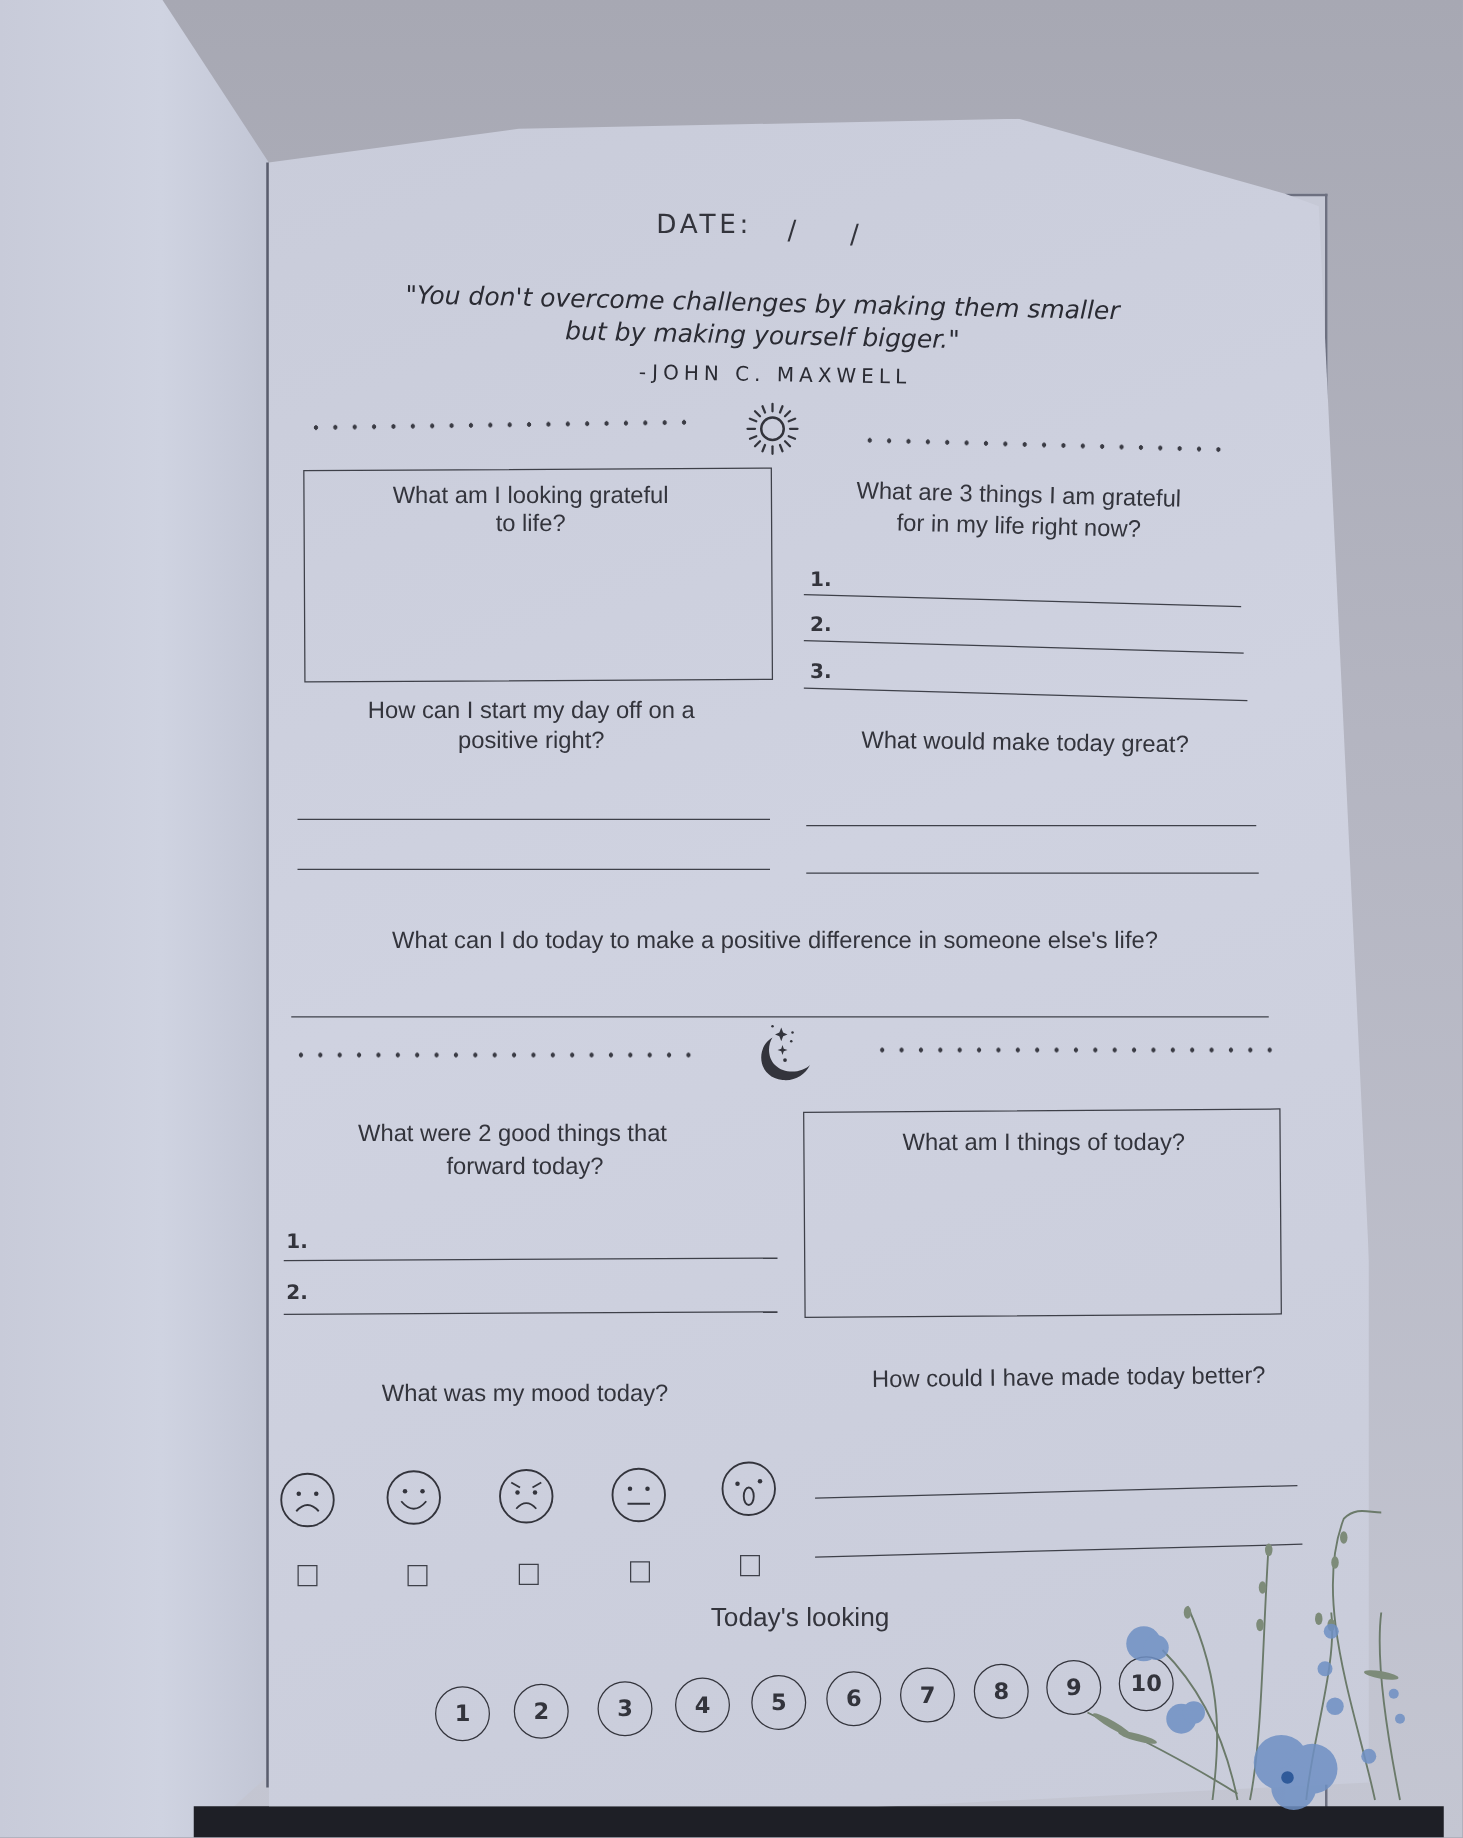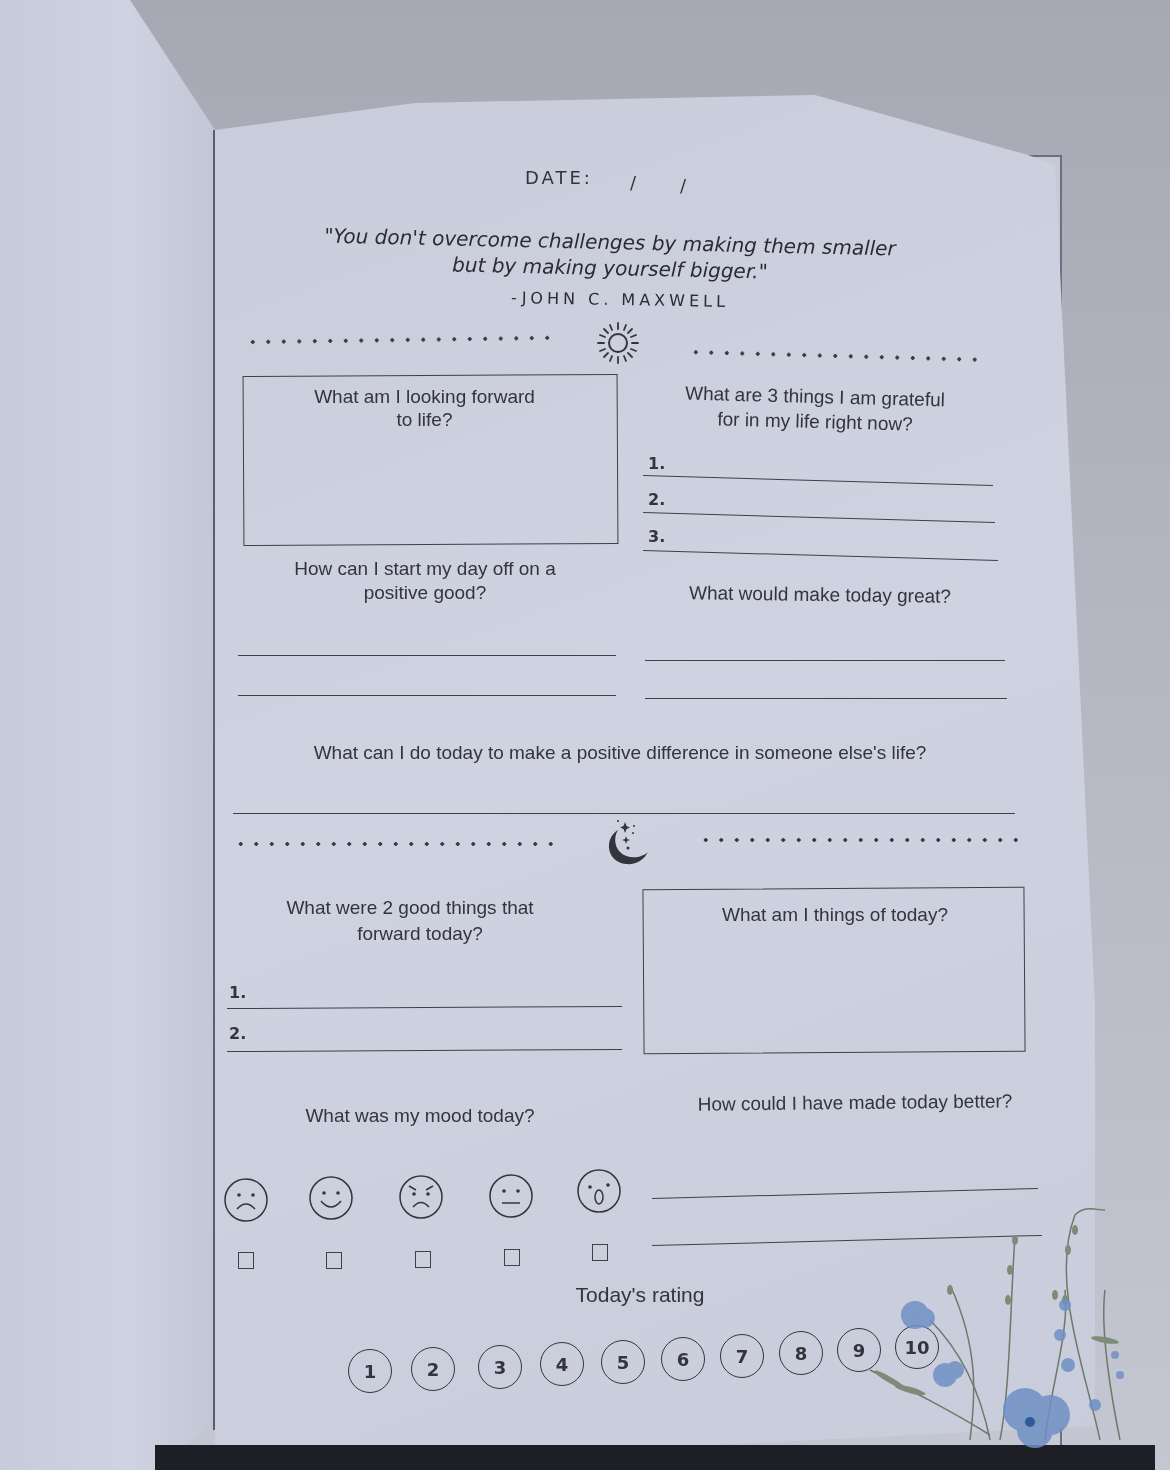--- a/index.html
+++ b/index.html
@@ -30,21 +30,21 @@
     position: absolute; left: 215px; top: 95px; width: 880px; height: 1350px;
     background: linear-gradient(160deg, #c9ccda 0%, #cfd2e0 45%, #c9ccda 100%);
     clip-path: polygon(0 35px, 200px 8px, 600px 0, 813px 60px, 840px 70px, 900px 1330px, 0 1375px);
   }
   .bottom-edge {
     position: absolute; left: 155px; top: 1445px; width: 1000px; height: 25px;
     background: #1e1f26;
   }
   .abs { position: absolute; }
   .center { text-align: center; }
-  .date { font-size: 18px; letter-spacing: 3px; color: #33343c; text-align: center; }
+  .date { font-size: 21px; letter-spacing: 3px; color: #33343c; text-align: center; }
   .quote { font-size: 20px; font-style: italic; color: #2a2b33; line-height: 24px; }
   .author { font-size: 16px; letter-spacing: 4px; color: #2a2b33; }
   .q { font-size: 19px; color: #33343c; line-height: 24px; font-family: "Liberation Sans", sans-serif; }
   .dots {
     position: absolute; height: 4px;
     background-image: radial-gradient(circle, #3a3b44 1.6px, transparent 2px);
     background-size: 15.5px 4px; background-repeat: repeat-x;
   }
   .box { position: absolute; border: 1.5px solid #3e4049; }
   .line { position: absolute; height: 0; border-top: 1.5px solid #3e4049; }
@@ -94,34 +94,34 @@
       <line x1="31" y1="41" x2="29" y2="36"></line>
     <line x1="5" y1="15" x2="10" y2="17"></line>
       <line x1="5" y1="31" x2="10" y2="29"></line>
     <line x1="41" y1="15" x2="36" y2="17"></line>
       <line x1="41" y1="31" x2="36" y2="29"></line>
   </g>
 </svg>
 <div class="dots" style="left:688px; top:354px; width:300px; transform:rotate(1.5deg);"></div>
 
 <div class="box" style="left:243px; top:375px; width:373px; height:168px; transform:rotate(-0.3deg);"></div>
-<div class="abs q center" style="left:243px; top:385px; width:363px;">What am I looking forward</div>
+<div class="abs q center" style="left:243px; top:385px; width:363px;">What am I looking grateful</div>
 <div class="abs q center" style="left:243px; top:408px; width:363px;">to life?</div>
 
 <div class="abs q center" style="left:660px; top:385px; width:310px; transform:rotate(1.5deg);">What are 3 things I am grateful</div>
 <div class="abs q center" style="left:660px; top:410px; width:310px; transform:rotate(1.5deg);">for in my life right now?</div>
 <div class="num" style="left:648px; top:454px;">1.</div>
 <div class="line" style="left:643px; top:480px; width:350px; transform:rotate(1.6deg);"></div>
 <div class="num" style="left:648px; top:490px;">2.</div>
 <div class="line" style="left:643px; top:517px; width:352px; transform:rotate(1.6deg);"></div>
 <div class="num" style="left:648px; top:527px;">3.</div>
 <div class="line" style="left:643px; top:555px; width:355px; transform:rotate(1.6deg);"></div>
 
 <div class="abs q center" style="left:240px; top:557px; width:370px;text-align:center;">How can I start my day off on a</div>
-<div class="abs q center" style="left:240px; top:581px; width:370px;">positive good?</div>
+<div class="abs q center" style="left:240px; top:581px; width:370px;">positive right?</div>
 <div class="abs q center" style="left:660px; top:583px; width:320px; transform:rotate(0.8deg);">What would make today great?</div>
 <div class="line" style="left:238px; top:655px; width:378px;"></div>
 <div class="line" style="left:238px; top:695px; width:378px;"></div>
 <div class="line" style="left:645px; top:660px; width:360px;"></div>
 <div class="line" style="left:645px; top:698px; width:362px;"></div>
 
 <div class="abs q center" style="left:245px; top:741px; width:750px;">What can I do today to make a positive difference in someone else's life?</div>
 <div class="line" style="left:233px; top:813px; width:782px;"></div>
 
 <div class="dots" style="left:233px; top:842px; width:325px;"></div>
@@ -184,21 +184,21 @@
 
 <div class="chk" style="left:238px; top:1252px;"></div>
 <div class="chk" style="left:326px; top:1252px;"></div>
 <div class="chk" style="left:415px; top:1251px;"></div>
 <div class="chk" style="left:504px; top:1249px;"></div>
 <div class="chk" style="left:592px; top:1244px;"></div>
 
 <div class="line" style="left:652px; top:1193px; width:386px; transform:rotate(-1.5deg);"></div>
 <div class="line" style="left:652px; top:1240px; width:390px; transform:rotate(-1.5deg);"></div>
 
-<div class="abs q center" style="left:540px; top:1283px; width:200px; font-size:21px;">Today's rating</div>
+<div class="abs q center" style="left:540px; top:1283px; width:200px; font-size:21px;">Today's looking</div>
 <div class="rate" style="left:348px; top:1349px;">1</div>
 <div class="rate" style="left:411px; top:1347px;">2</div>
 <div class="rate" style="left:478px; top:1345px;">3</div>
 <div class="rate" style="left:540px; top:1342px;">4</div>
 <div class="rate" style="left:601px; top:1340px;">5</div>
 <div class="rate" style="left:661px; top:1337px;">6</div>
 <div class="rate" style="left:720px; top:1334px;">7</div>
 <div class="rate" style="left:779px; top:1331px;">8</div>
 <div class="rate" style="left:837px; top:1328px;">9</div>
 <div class="rate" style="left:895px; top:1325px;">10</div>

